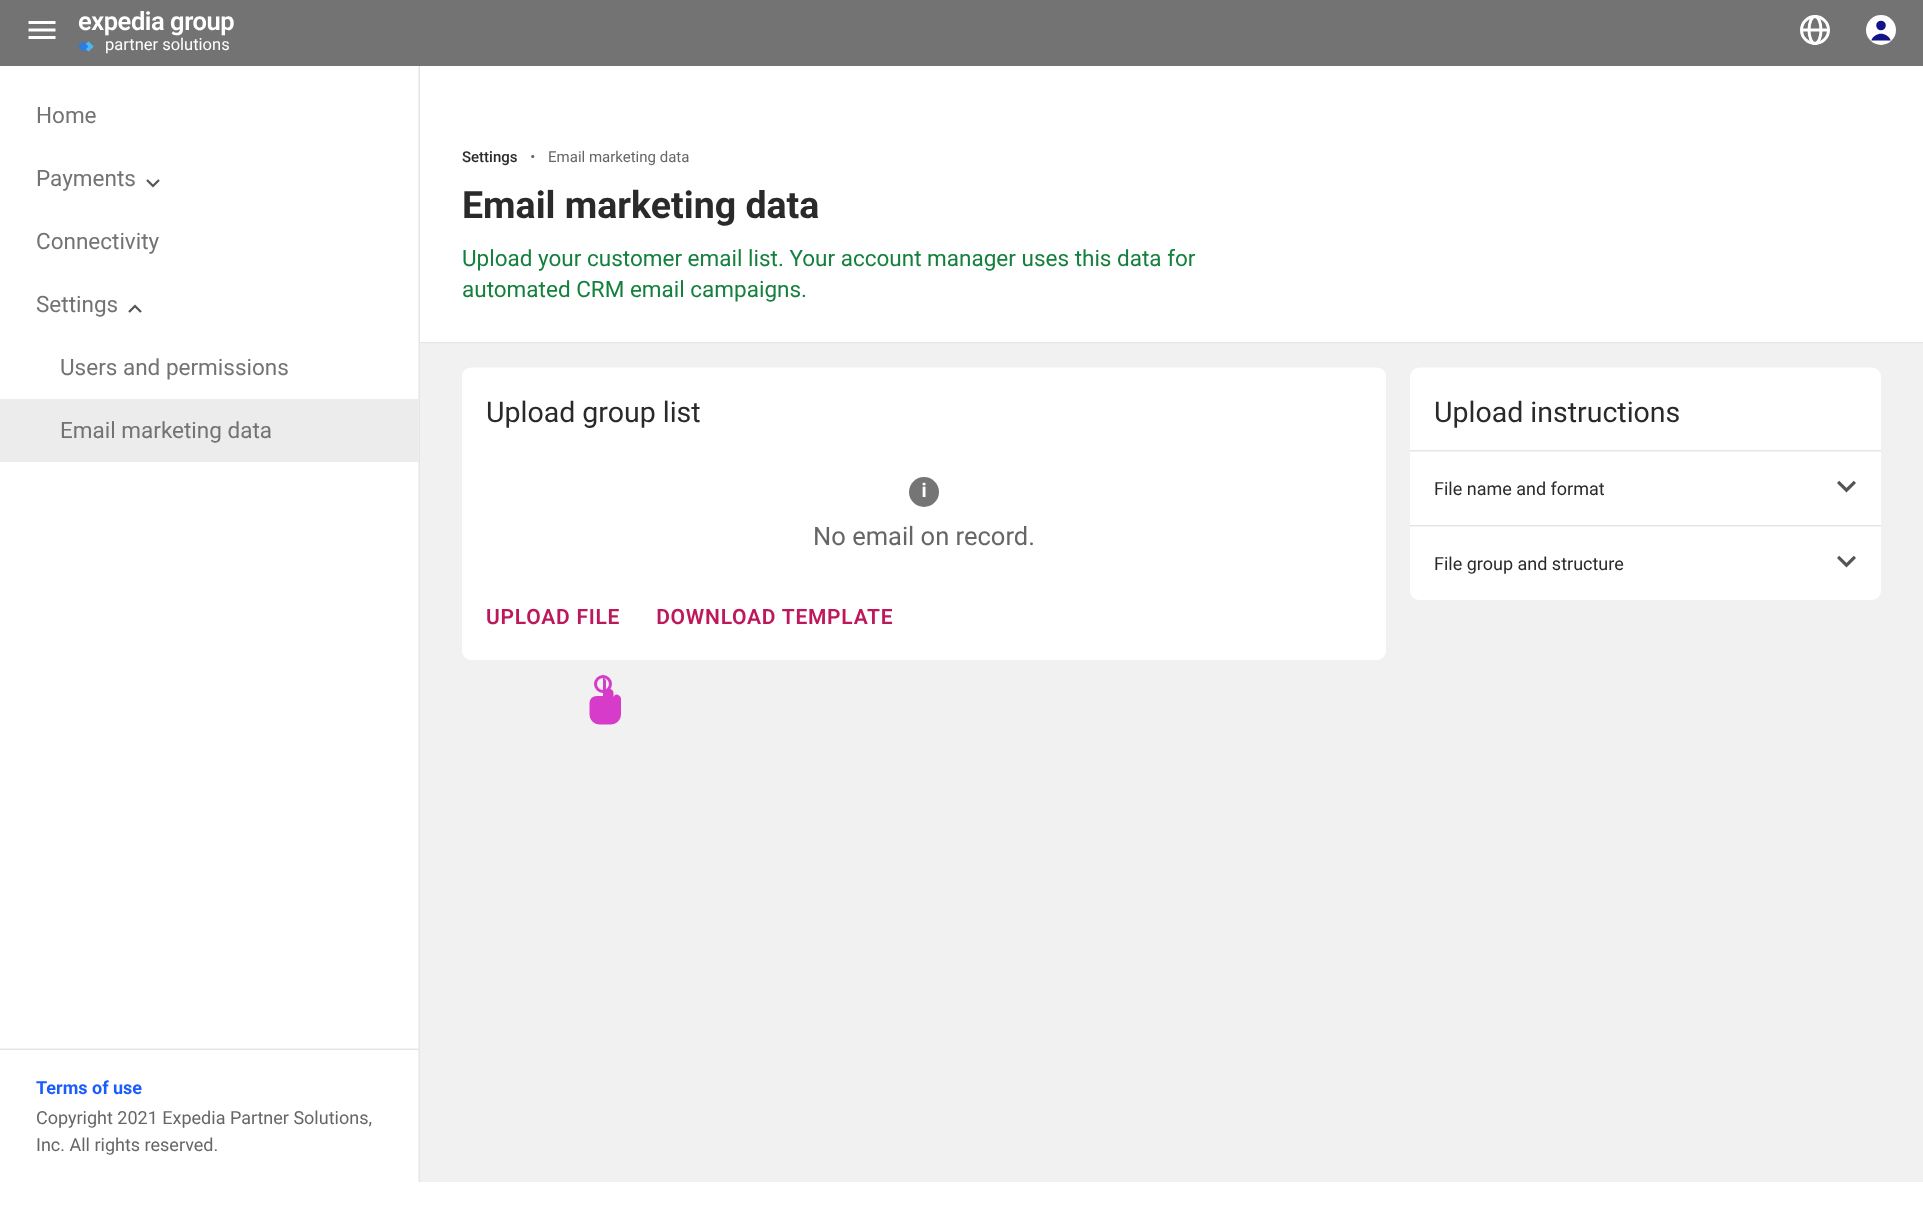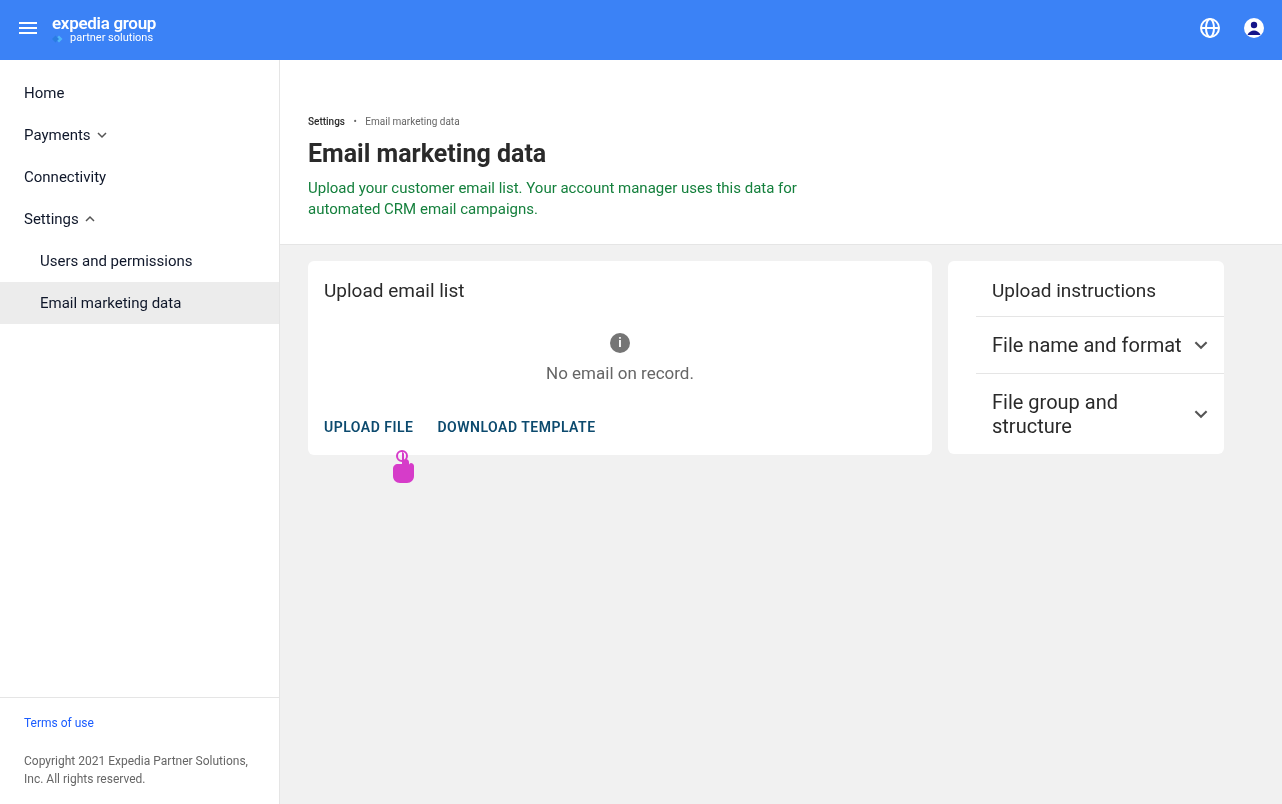--- a/index.html
+++ b/index.html
@@ -6,22 +6,22 @@
       margin: 0;
       padding: 0;
       box-sizing: border-box;
     }
     body {
       font-family: -apple-system, BlinkMacSystemFont, "Segoe UI", Roboto, Helvetica, Arial, sans-serif;
       background: #fff;
       color: #2a2a2a;
     }
     .header {
-      background: #3b82f6;
-      height: 60px;
+      background: #737373;
+      height: 44px;
       display: flex;
       align-items: center;
       justify-content: space-between;
       padding: 0 16px;
     }
     .header-left {
       display: flex;
       align-items: center;
       gap: 12px;
     }
@@ -76,24 +76,24 @@
       display: flex;
       flex-direction: column;
       justify-content: space-between;
     }
     .sidebar-nav {
       padding-top: 12px;
     }
     .nav-item {
       padding: 12px 24px;
       font-size: 15px;
-      color: #0f172a;
-      cursor: pointer;
-      display: flex;
-      align-items: center;
+      color: #737373;
+      cursor: pointer;
+      display: flex;
+      align-items: flex-end;
       gap: 6px;
     }
     .nav-item.sub {
       padding-left: 40px;
     }
     .nav-item.active {
       background: #ececec;
     }
     .chevron {
       width: 12px;
@@ -105,21 +105,22 @@
       padding: 16px 24px;
       border-top: 1px solid #e5e5e5;
       font-size: 12px;
       color: #666;
       line-height: 1.5;
     }
     .sidebar-footer a {
       color: #1a5cff;
       text-decoration: none;
       display: block;
-      margin-bottom: 20px;
+      margin-bottom: 2px;
+      font-weight: bold;
     }
     .main {
       flex: 1;
       background: #f1f1f1;
       overflow: auto;
     }
     .main-header {
       background: #fff;
       padding: 24px 28px;
       border-bottom: 1px solid #e5e5e5;
@@ -184,43 +185,42 @@
     .no-file {
       font-size: 17px;
       color: #666;
     }
     .card-actions {
       padding: 12px 16px 20px 16px;
       display: flex;
       gap: 24px;
     }
     .text-button {
-      color: #0c4a6e;
+      color: #be185d;
       font-weight: 600;
       font-size: 14px;
       letter-spacing: 0.5px;
       cursor: pointer;
       text-transform: uppercase;
     }
     .instructions-card {
-      width: 276px;
-      padding-left: 28px;
+      width: 314px;
     }
     .instructions-card .card-header {
       padding: 18px 16px 14px 16px;
       border-bottom: 1px solid #e5e5e5;
     }
     .accordion-item {
       padding: 16px;
       border-bottom: 1px solid #e5e5e5;
       display: flex;
       justify-content: space-between;
       align-items: center;
       cursor: pointer;
-      font-size: 20px;
+      font-size: 12px;
     }
     .accordion-item:last-child {
       border-bottom: none;
     }
     .chev-down {
       color: #555;
     }
     .cursor-overlay {
       position: absolute;
       left: 388px;
@@ -317,21 +317,21 @@
         <span class="bc-strong">Settings</span>
         <span style="margin:0 6px;">•</span>
         <span>Email marketing data</span>
       </div>
       <h1 class="page-title">Email marketing data</h1>
       <p class="page-desc">Upload your customer email list. Your account manager uses this data for automated CRM email campaigns.</p>
     </div>
 
     <div class="content">
       <div class="card upload-card">
-        <div class="card-header">Upload email list</div>
+        <div class="card-header">Upload group list</div>
         <div class="upload-body">
           <div class="info-icon">i</div>
           <div class="no-file">No email on record.</div>
         </div>
         <div class="card-actions">
           <span class="text-button">Upload File</span>
           <span class="text-button">Download Template</span>
         </div>
       </div>
 

